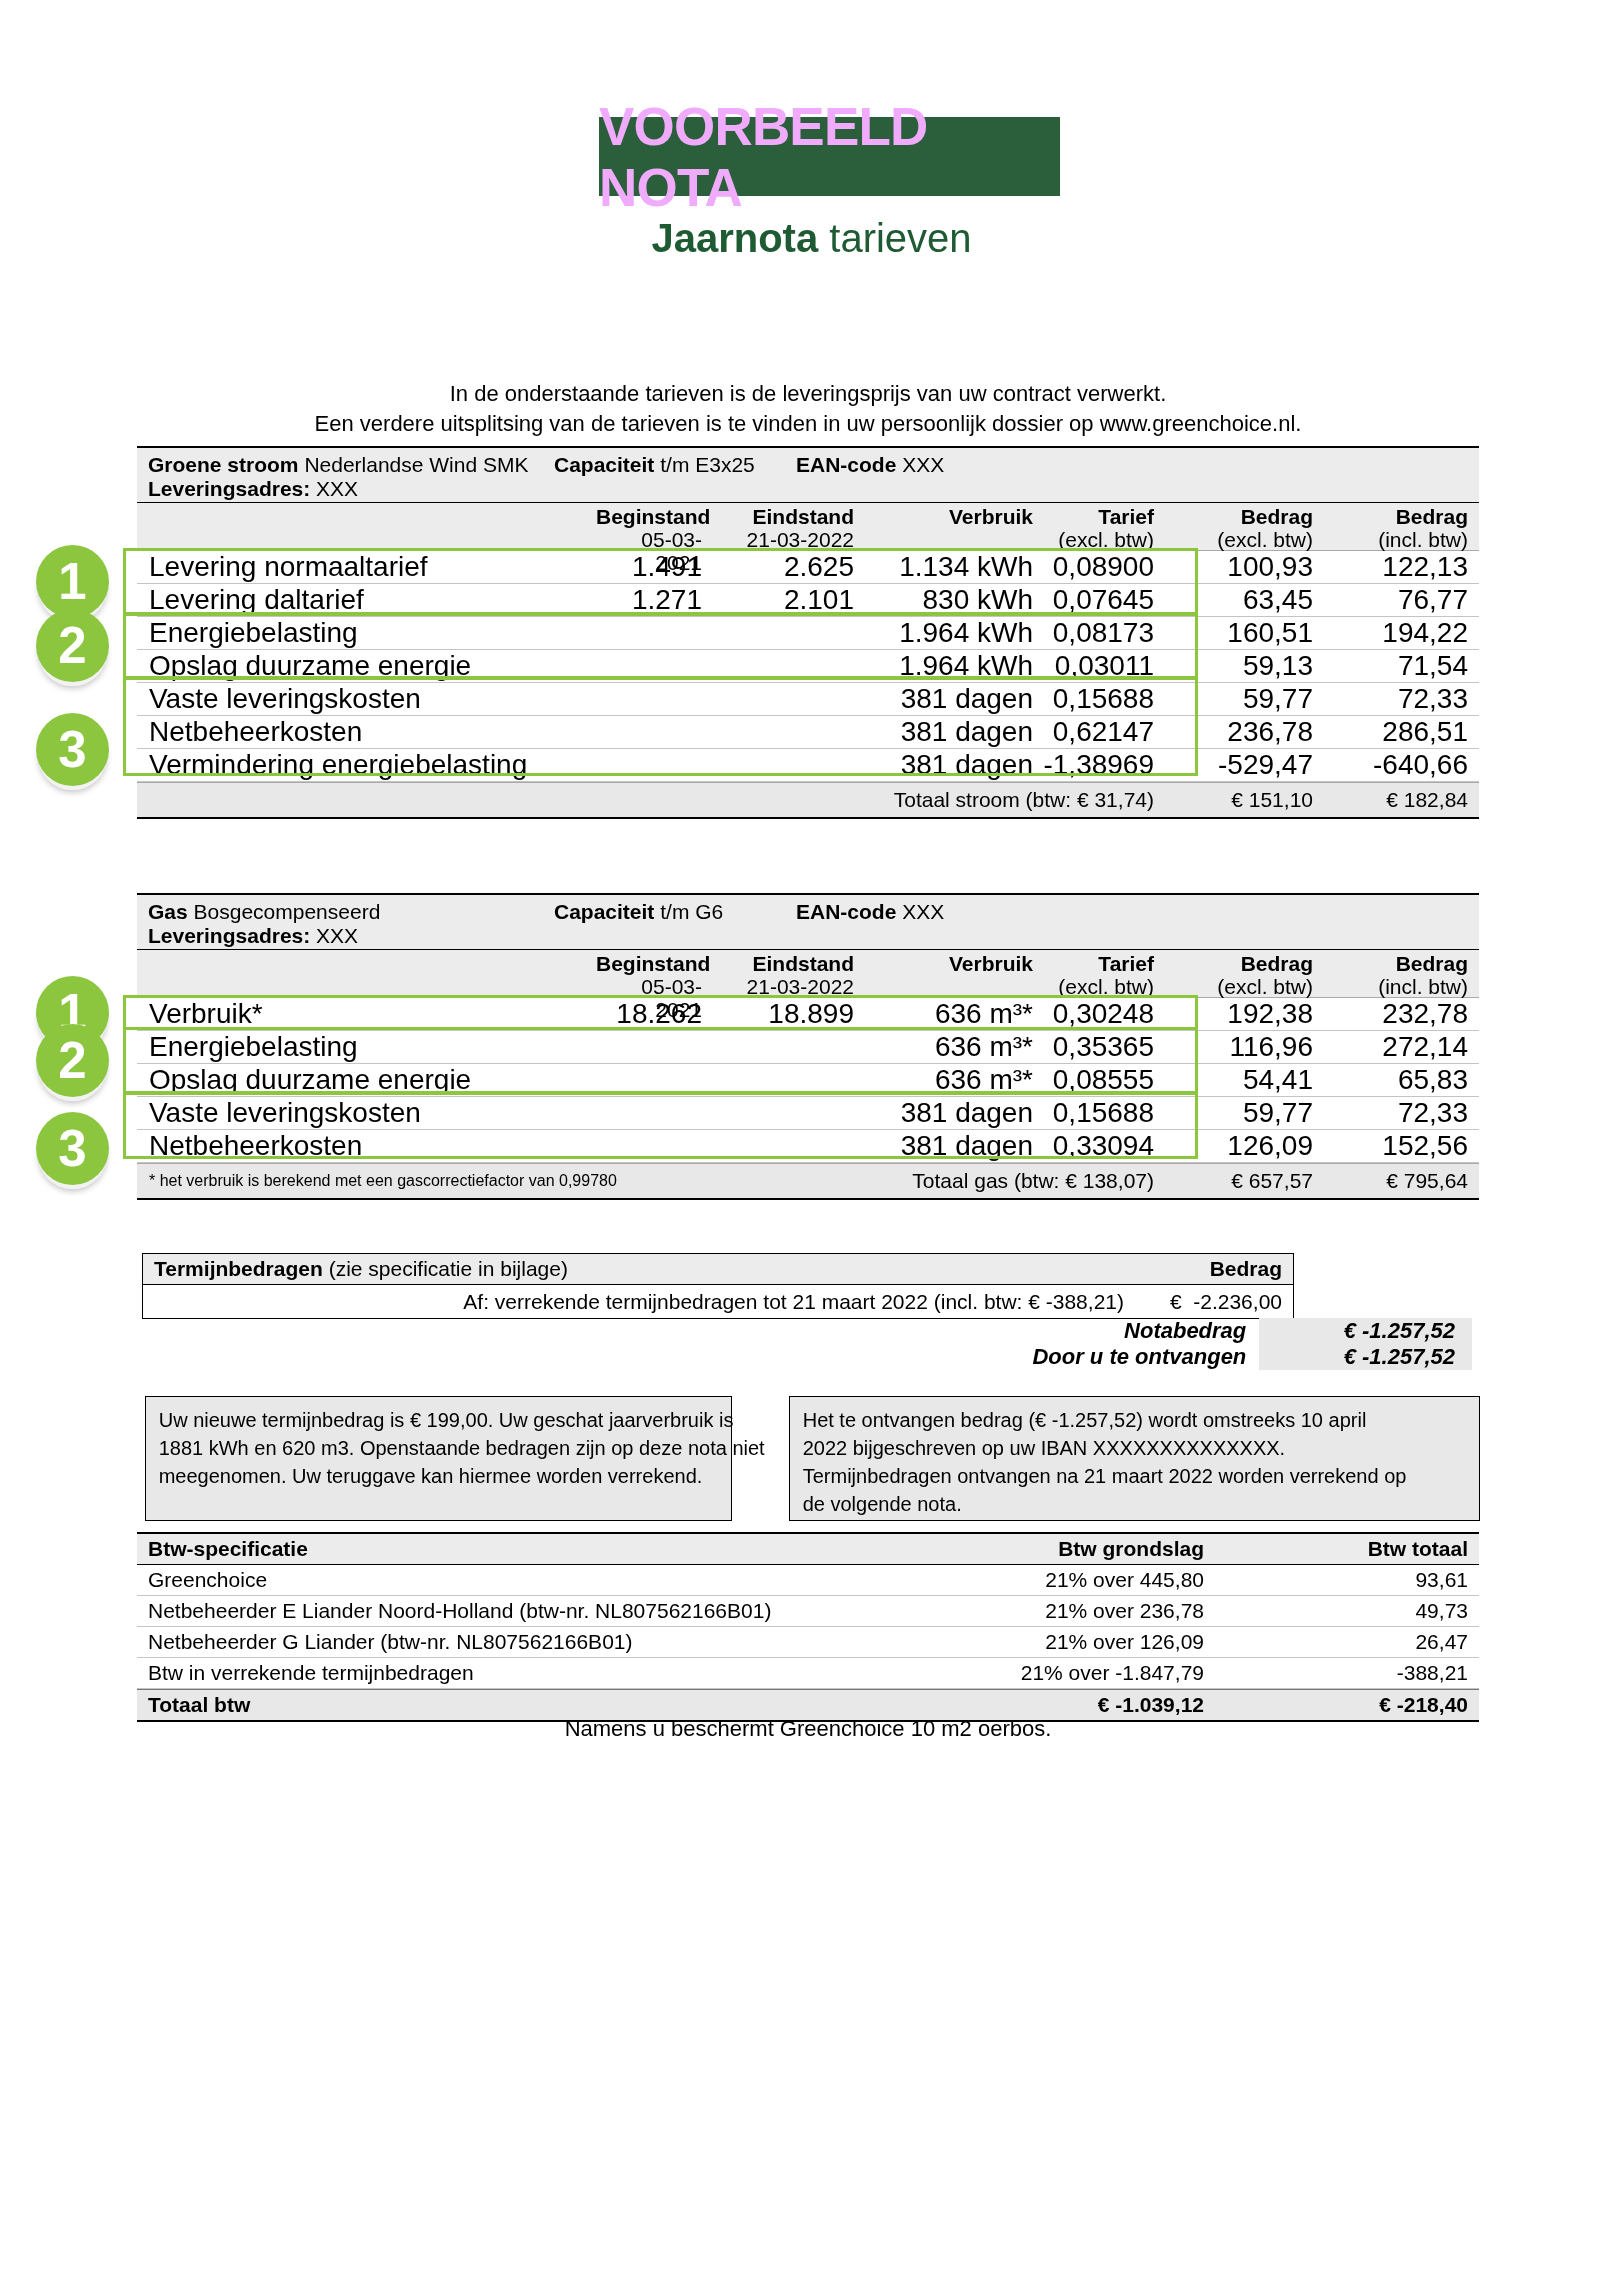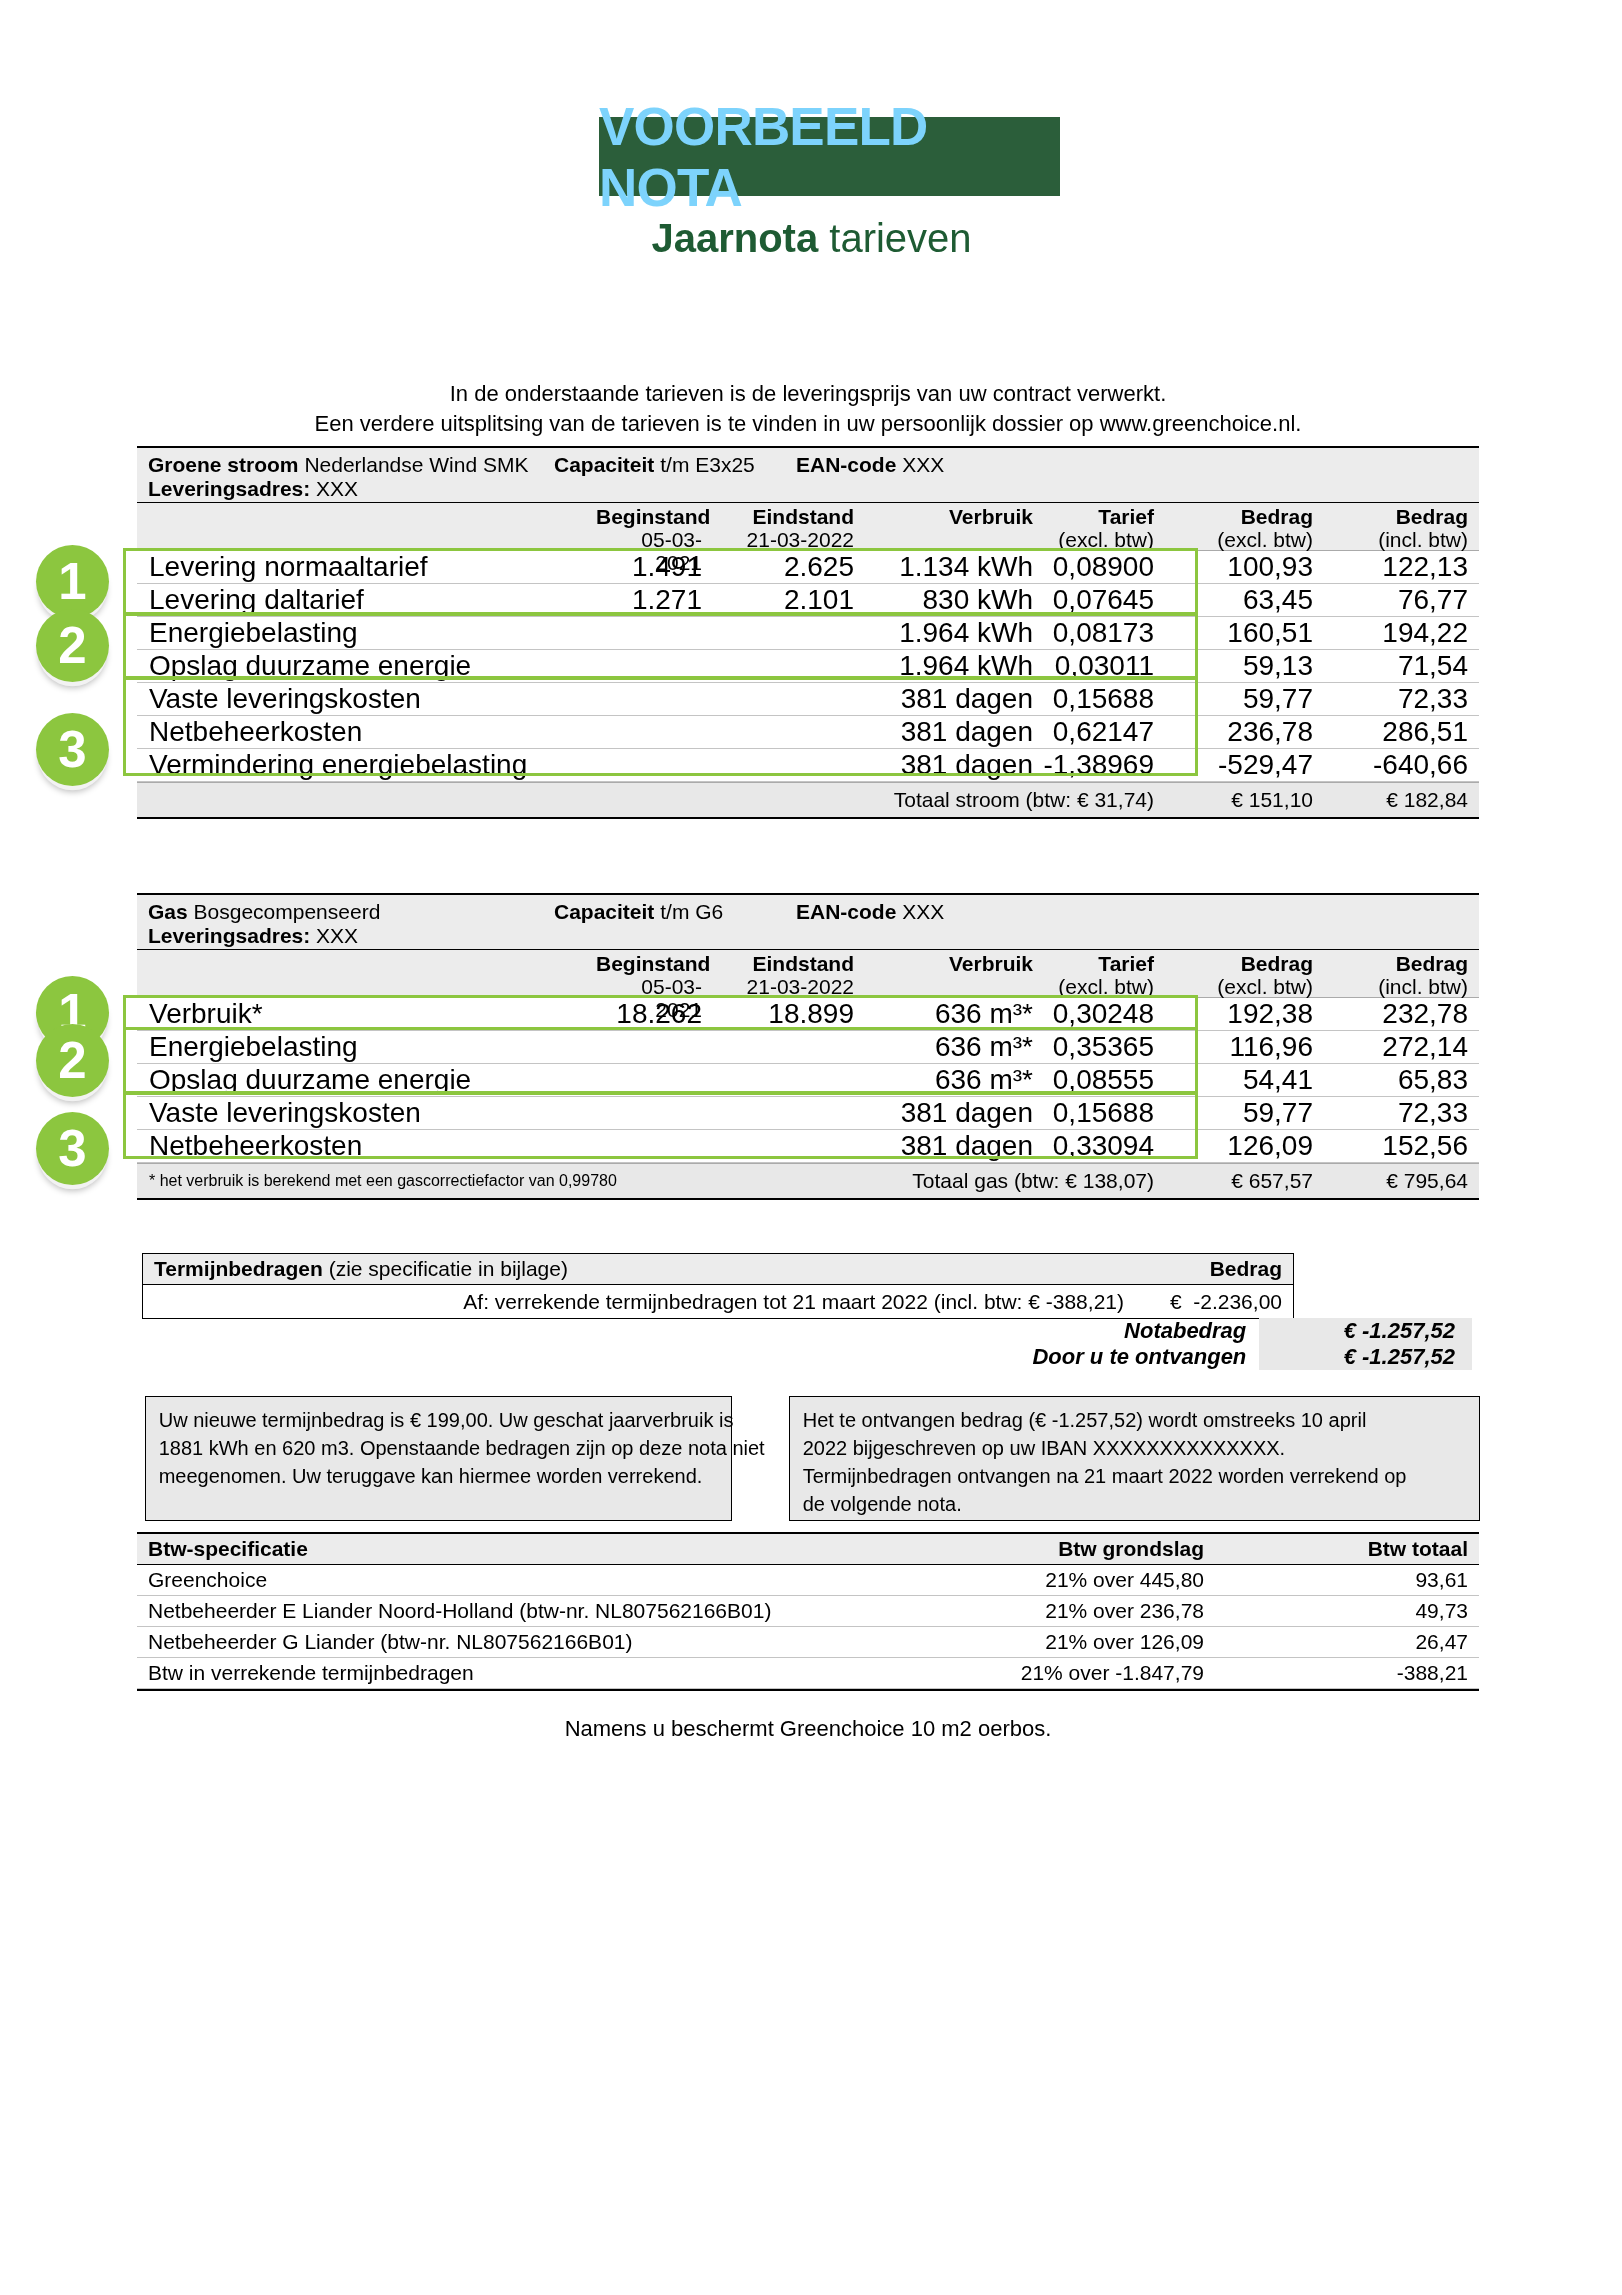--- a/index.html
+++ b/index.html
@@ -2,21 +2,21 @@
 <html style="font-size:13.5px"><head>
 <meta charset="utf-8">
 <style>
   html,body{margin:0;padding:0;background:#fff;}
   .page{position:relative;width:1623px;height:2295px;background:#fff;
         font-family:"Liberation Sans",sans-serif;color:#000;overflow:hidden;}
 
   
   .banner{position:absolute;left:599px;top:117px;width:461px;height:79px;
           display:flex;align-items:center;justify-content:center;
-          font-weight:bold;font-size:53px;letter-spacing:-0.8px;color:#7dd3fc;}
+          font-weight:bold;font-size:53px;letter-spacing:-0.8px;color:#f0abfc;}
   .doc-title{position:absolute;left:0;top:216px;width:1623px;text-align:center;
              font-size:40px;}
   .doc-title .t-bold{font-weight:bold;}
   .intro{position:absolute;left:137px;top:379px;width:1342px;text-align:center;
          font-size:22px;line-height:30px;}
 
   
   .etable{position:absolute;left:137px;width:1342px;border-top:2.5px solid #000;
           border-bottom:2.5px solid #000;}
   .tinfo{position:relative;height:54px;background:#ECECEC;border-bottom:1.7px solid #000;
@@ -369,17 +369,22 @@
       <div class="btwrow">
         <div class="k0">Netbeheerder G Liander (btw-nr. NL807562166B01)</div>
         <div class="k1">21% over 126,09</div>
         <div class="k2">26,47</div>
       </div>
       <div class="btwrow">
         <div class="k0">Btw in verrekende termijnbedragen</div>
         <div class="k1">21% over -1.847,79</div>
         <div class="k2">-388,21</div>
       </div>
+      <div class="btwrow btw-total">
+        <div class="k0">Totaal btw</div>
+        <div class="k1">€ -1.039,12</div>
+        <div class="k2">€ -218,40</div>
+      </div>
     </div>
 
   <div class="footer">Namens u beschermt Greenchoice 10 m2 oerbos.</div>
 </div>
 
 
 </body></html>

